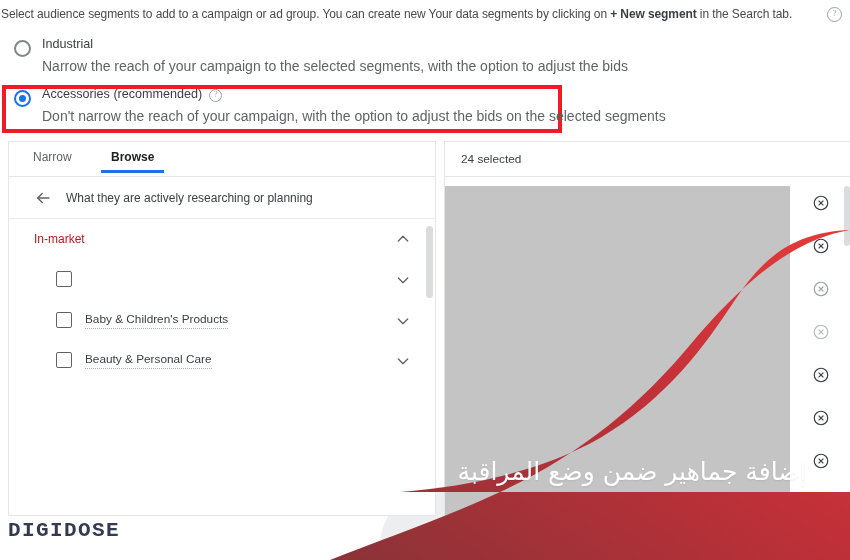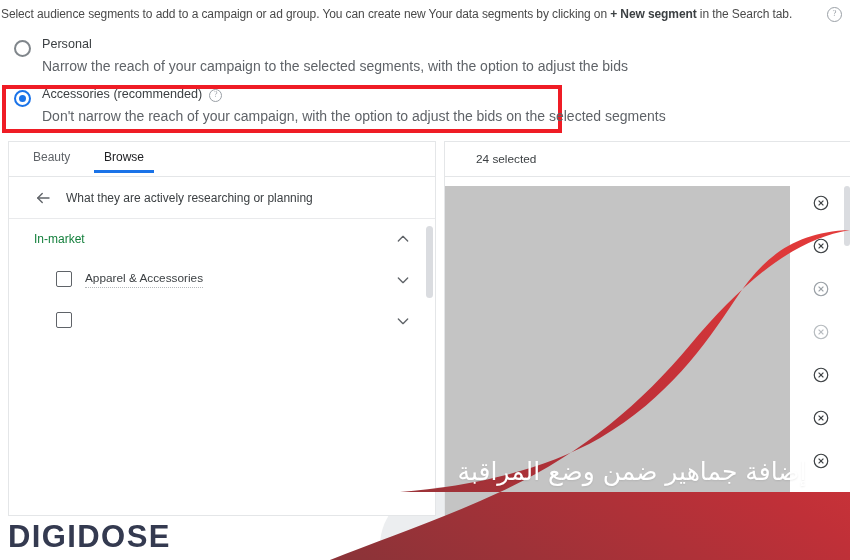--- a/index.html
+++ b/index.html
@@ -157,21 +157,21 @@
     box-sizing: border-box;
   }
   .tab {
     position: absolute;
     top: 8px;
     font-size: 12px;
     color: #5f6368;
     cursor: pointer;
   }
   .tab.t0 { left: 24px; }
-  .tab.t1 { left: 95px; color: #202124; font-weight: 400; }
+  .tab.t1 { left: 102px; color: #202124; font-weight: 700; }
   .tab.t1::after {
     content: "";
     position: absolute;
     left: -10px; right: -10px; bottom: -9px;
     height: 3px;
     background: #1a73e8;
   }
   .breadcrumb-row {
     position: absolute;
     left: 0; top: 35px;
@@ -194,21 +194,21 @@
   .group-header {
     position: absolute;
     left: 0; top: 77px;
     width: 100%; height: 40px;
     box-sizing: border-box;
   }
   .group-header .g-label {
     position: absolute;
     left: 25px; top: 13px;
     font-size: 12px;
-    color: #15803d;
+    color: #b91c1c;
   }
   .group-header .g-chev {
     position: absolute;
     right: 24px; top: 12px;
     width: 16px; height: 16px;
   }
 
   .list {
     position: absolute;
     left: 0; top: 117px;
@@ -269,21 +269,21 @@
   }
   .sel-count-bar {
     position: absolute;
     left: 0; top: 0;
     width: 100%; height: 35px;
     border-bottom: 1px solid #e4e6e8;
     box-sizing: border-box;
   }
   .sel-count {
     position: absolute;
-    left: 31px; top: 10px;
+    left: 16px; top: 10px;
     font-size: 11.8px;
     color: #3c4043;
   }
   .redact {
     position: absolute;
     left: 0px; top: 44px;
     width: 345px; height: 331px;
     background: #c4c4c4;
   }
   .remove-col {
@@ -325,61 +325,61 @@
     font-family: "DejaVu Sans", sans-serif;
     z-index: 12;
     text-shadow: 0 1px 2px rgba(0,0,0,0.08);
   }
 
   
   .logo {
     position: absolute;
     left: 8px; top: 519px;
     z-index: 14;
-    font-size: 31px;
+    font-size: 21px;
     font-weight: 700;
     letter-spacing: 1.4px;
     color: #343a50;
-    font-family: Liberation Sans, sans-serif;
+    font-family: Liberation Mono, monospace;
   }
 </style>
 </head>
 <body>
 
 <div id="root">
 
   <div class="bg-circle c1"></div>
   <div class="bg-circle c2"></div>
   <div class="bg-circle c3"></div>
 
   <div class="topbar">
     <div class="txt"><span>Select audience segments to add to a campaign or ad group. You can create new Your data segments by clicking on </span><b>+ New segment</b><span> in the Search tab.</span></div>
     <div class="help-ico">?</div>
   </div>
 
   <div class="opt opt-targeting">
     <div class="radio"></div>
-    <div class="title">Personal</div>
+    <div class="title">Industrial</div>
     <div class="desc">Narrow the reach of your campaign to the selected segments, with the option to adjust the bids</div>
   </div>
 
   <div class="redbox"></div>
 
   <div class="opt opt-observation">
     <div class="radio sel"></div>
     <div class="title"><span>Accessories (recommended)</span><span class="inline-help">?</span></div>
     <div class="desc">Don't narrow the reach of your campaign, with the option to adjust the bids on the selected segments</div>
   </div>
 
   <div class="panel-wrap">
 
     <div class="left-card">
 
       <div class="tabs">
-        <div class="tab t0">Beauty</div>
+        <div class="tab t0">Narrow</div>
         <div class="tab t1">Browse</div>
       </div>
 
       <div class="breadcrumb-row">
         <div class="back-arrow">
           <svg width="18" height="18" viewBox="0 0 24 24" fill="none" stroke="#5f6368" stroke-width="1.8" stroke-linecap="round" stroke-linejoin="round">
             <line x1="20" y1="12" x2="5" y2="12"></line>
             <polyline points="11 18 5 12 11 6"></polyline>
           </svg>
         </div>
@@ -392,33 +392,42 @@
           <svg width="16" height="16" viewBox="0 0 24 24" fill="none" stroke="#5f6368" stroke-width="2" stroke-linecap="round" stroke-linejoin="round">
             <polyline points="5 15 12 8 19 15"></polyline>
           </svg>
         </div>
       </div>
 
       <div class="list">
 
         <div class="row">
           <div class="cb"></div>
-          <div class="lbl">Apparel &amp; Accessories</div>
           <div class="chev">
             <svg width="16" height="16" viewBox="0 0 24 24" fill="none" stroke="#5f6368" stroke-width="2" stroke-linecap="round" stroke-linejoin="round">
                 <polyline points="5 9 12 16 19 9"></polyline>
               </svg>
           </div>
         </div>
 
 
 
-
         <div class="row">
           <div class="cb"></div>
+          <div class="lbl">Baby &amp; Children's Products</div>
+          <div class="chev">
+            <svg width="16" height="16" viewBox="0 0 24 24" fill="none" stroke="#5f6368" stroke-width="2" stroke-linecap="round" stroke-linejoin="round">
+                <polyline points="5 9 12 16 19 9"></polyline>
+              </svg>
+          </div>
+        </div>
+
+        <div class="row">
+          <div class="cb"></div>
+          <div class="lbl">Beauty &amp; Personal Care</div>
           <div class="chev">
             <svg width="16" height="16" viewBox="0 0 24 24" fill="none" stroke="#5f6368" stroke-width="2" stroke-linecap="round" stroke-linejoin="round">
                 <polyline points="5 9 12 16 19 9"></polyline>
               </svg>
           </div>
         </div>
 
 
       </div>
 

